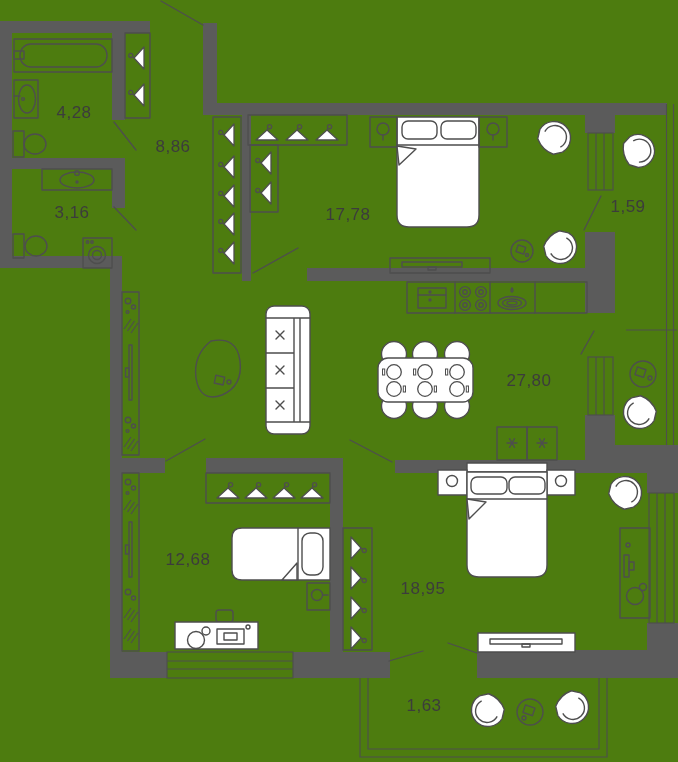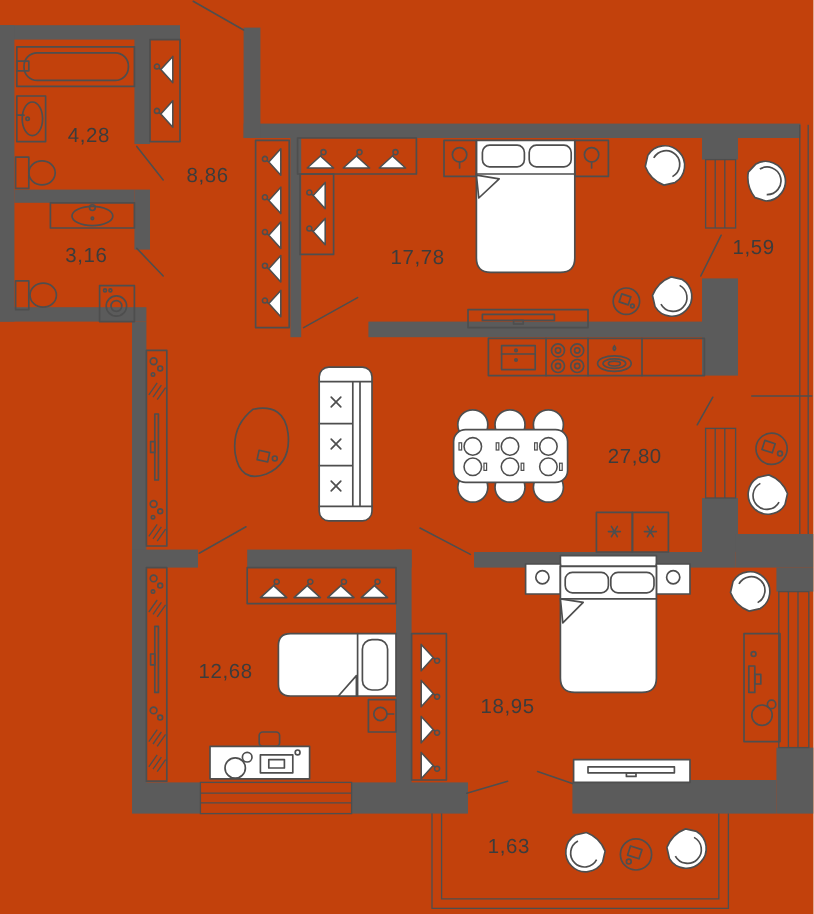--- a/index.html
+++ b/index.html
@@ -1,16 +1,16 @@
 <!DOCTYPE html>
 <html><head>
 <meta charset="utf-8">
 <style>
   html,body{margin:0;padding:0;background:#ffffff;}
-  .stage{width:678px;height:762px;position:relative;background:#c2410c;overflow:hidden;}
+  .stage{width:678px;height:762px;position:relative;background:#4d7c0f;overflow:hidden;}
   svg{display:block;}
   .w{fill:#5b5b5b;stroke:none;}
   .f{fill:none;stroke:#4e4e4e;stroke-width:1.4;stroke-linecap:round;stroke-linejoin:round;}
   .fw{fill:#ffffff;stroke:#4e4e4e;stroke-width:1.4;stroke-linejoin:round;}
   .thin{fill:none;stroke:#4e4e4e;stroke-width:1.1;}
   .door{fill:none;stroke:#4e4e4e;stroke-width:1.3;stroke-linecap:round;}
   text.lbl{font-family:"Liberation Sans",sans-serif;font-size:17px;fill:#3c3c3c;letter-spacing:0.5px;text-anchor:middle;}
 </style>
 </head>
 <body>

